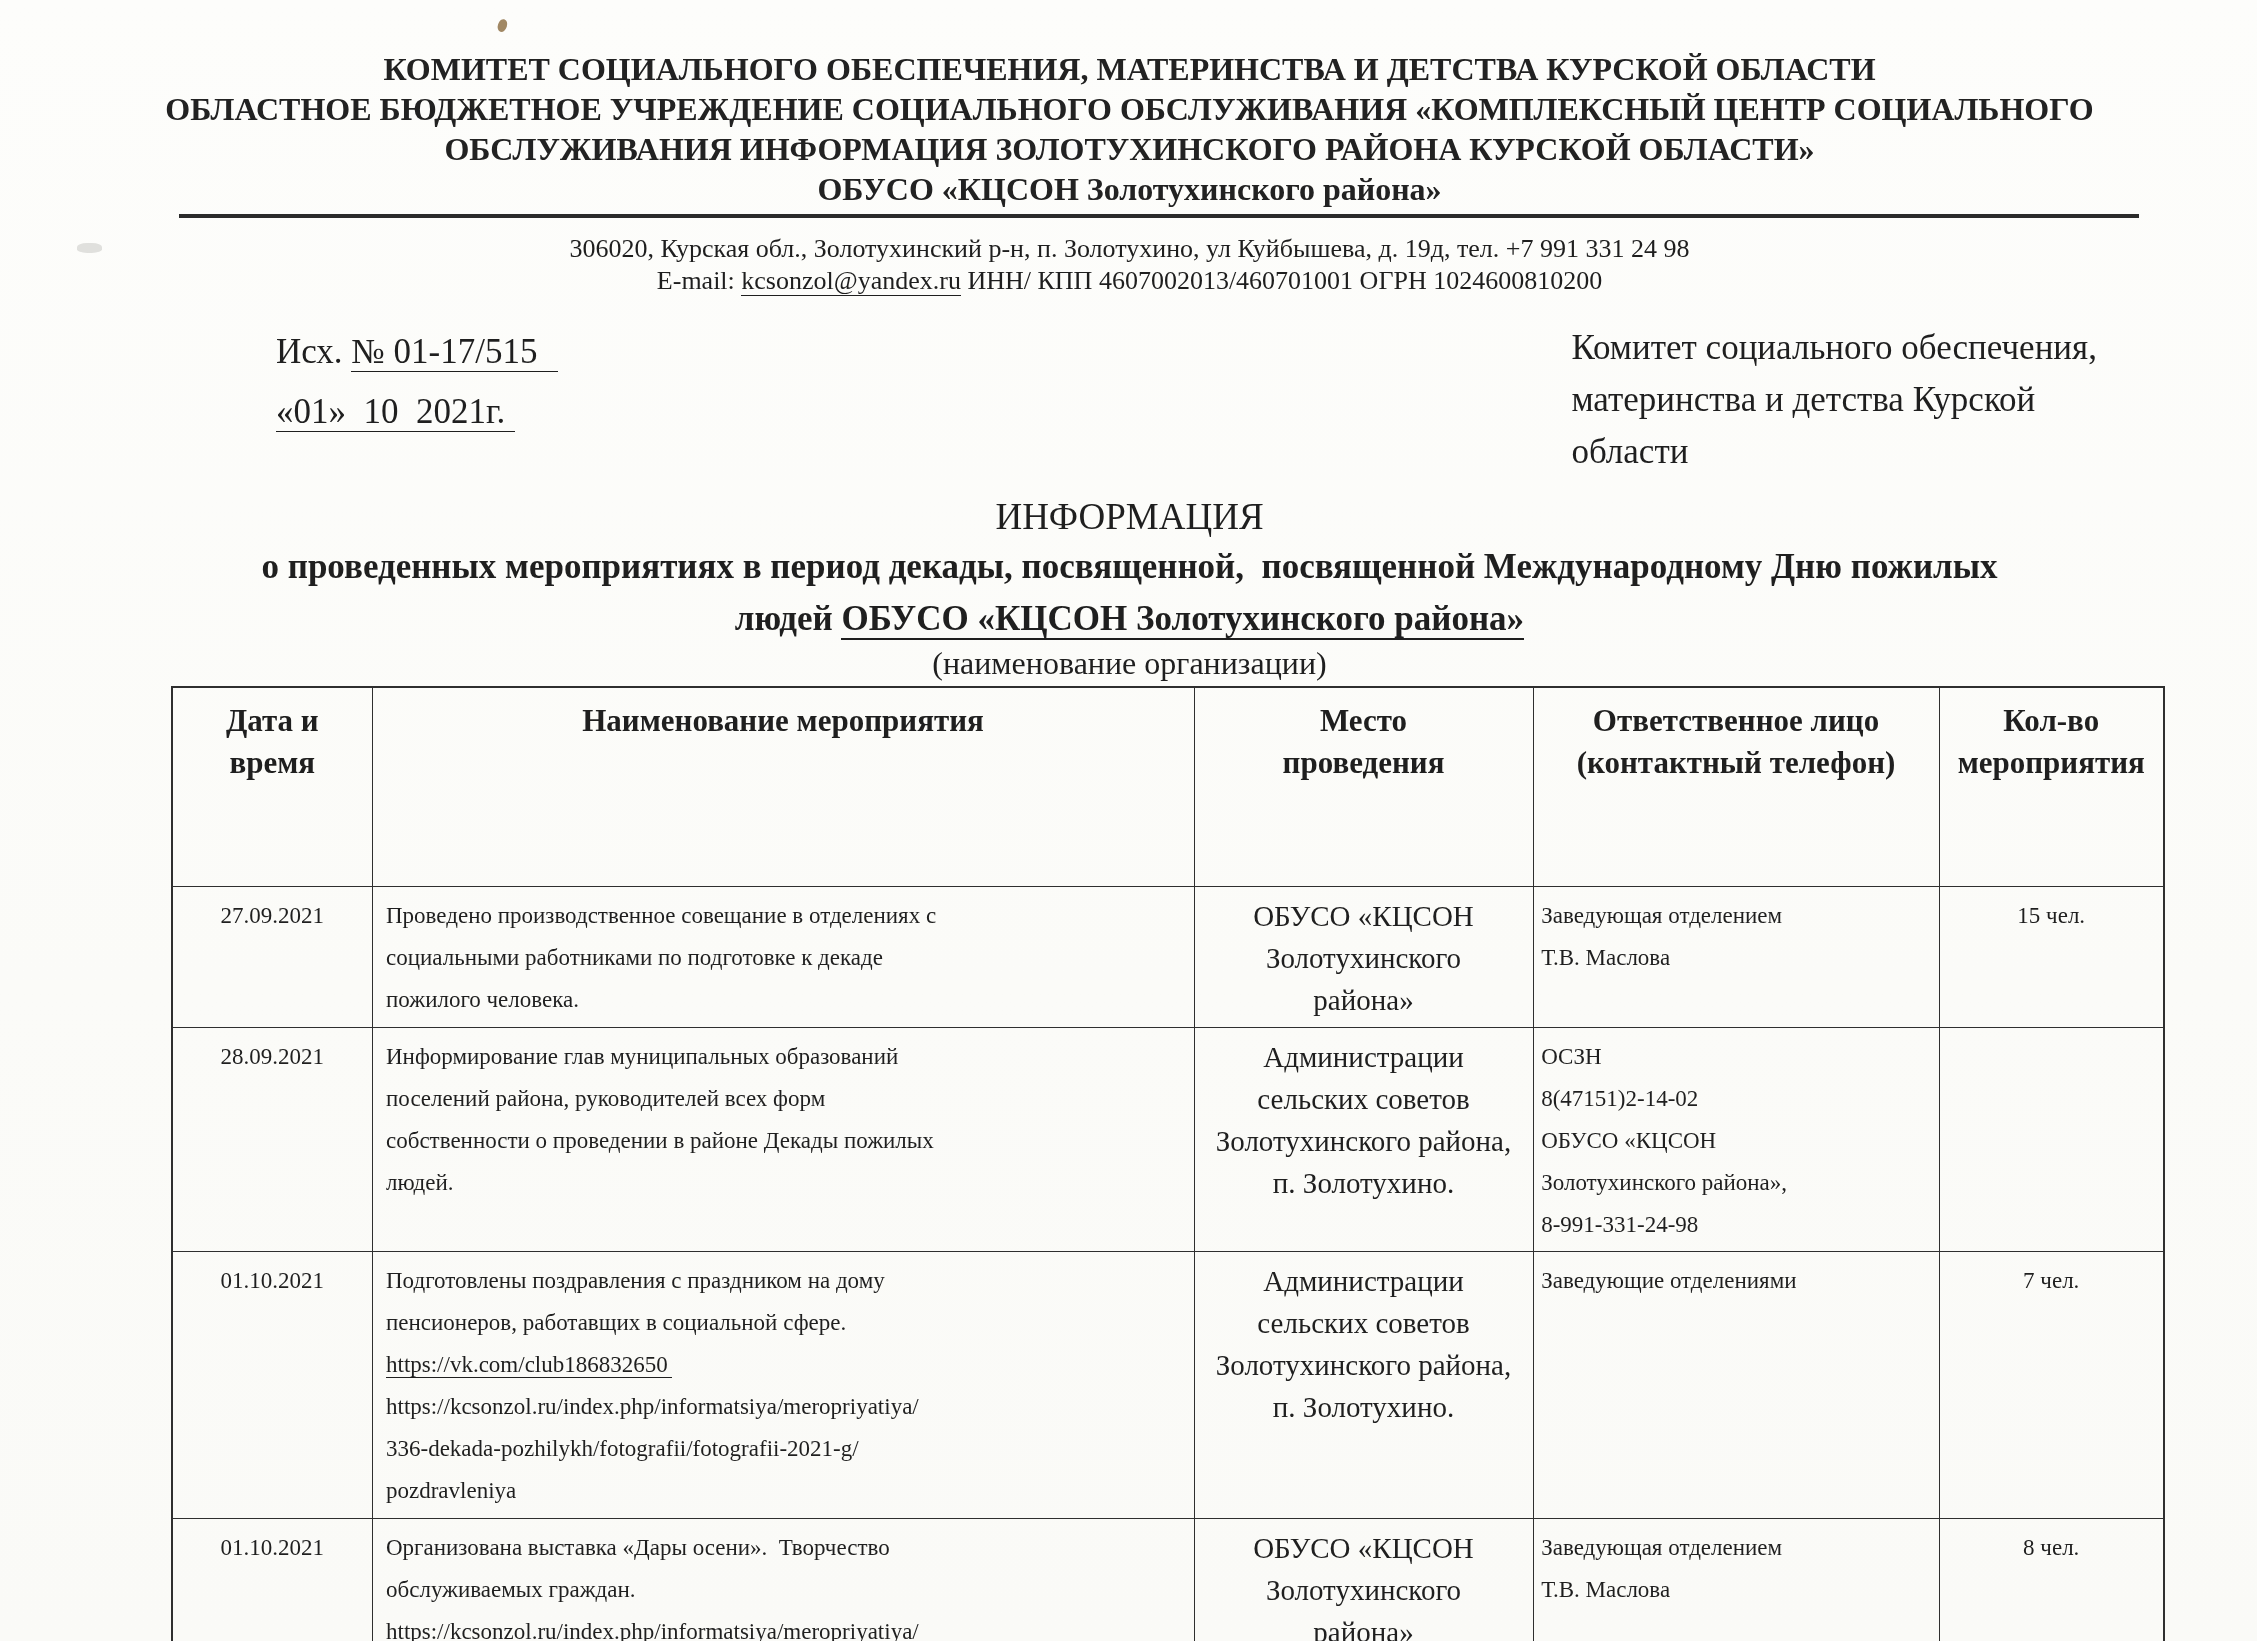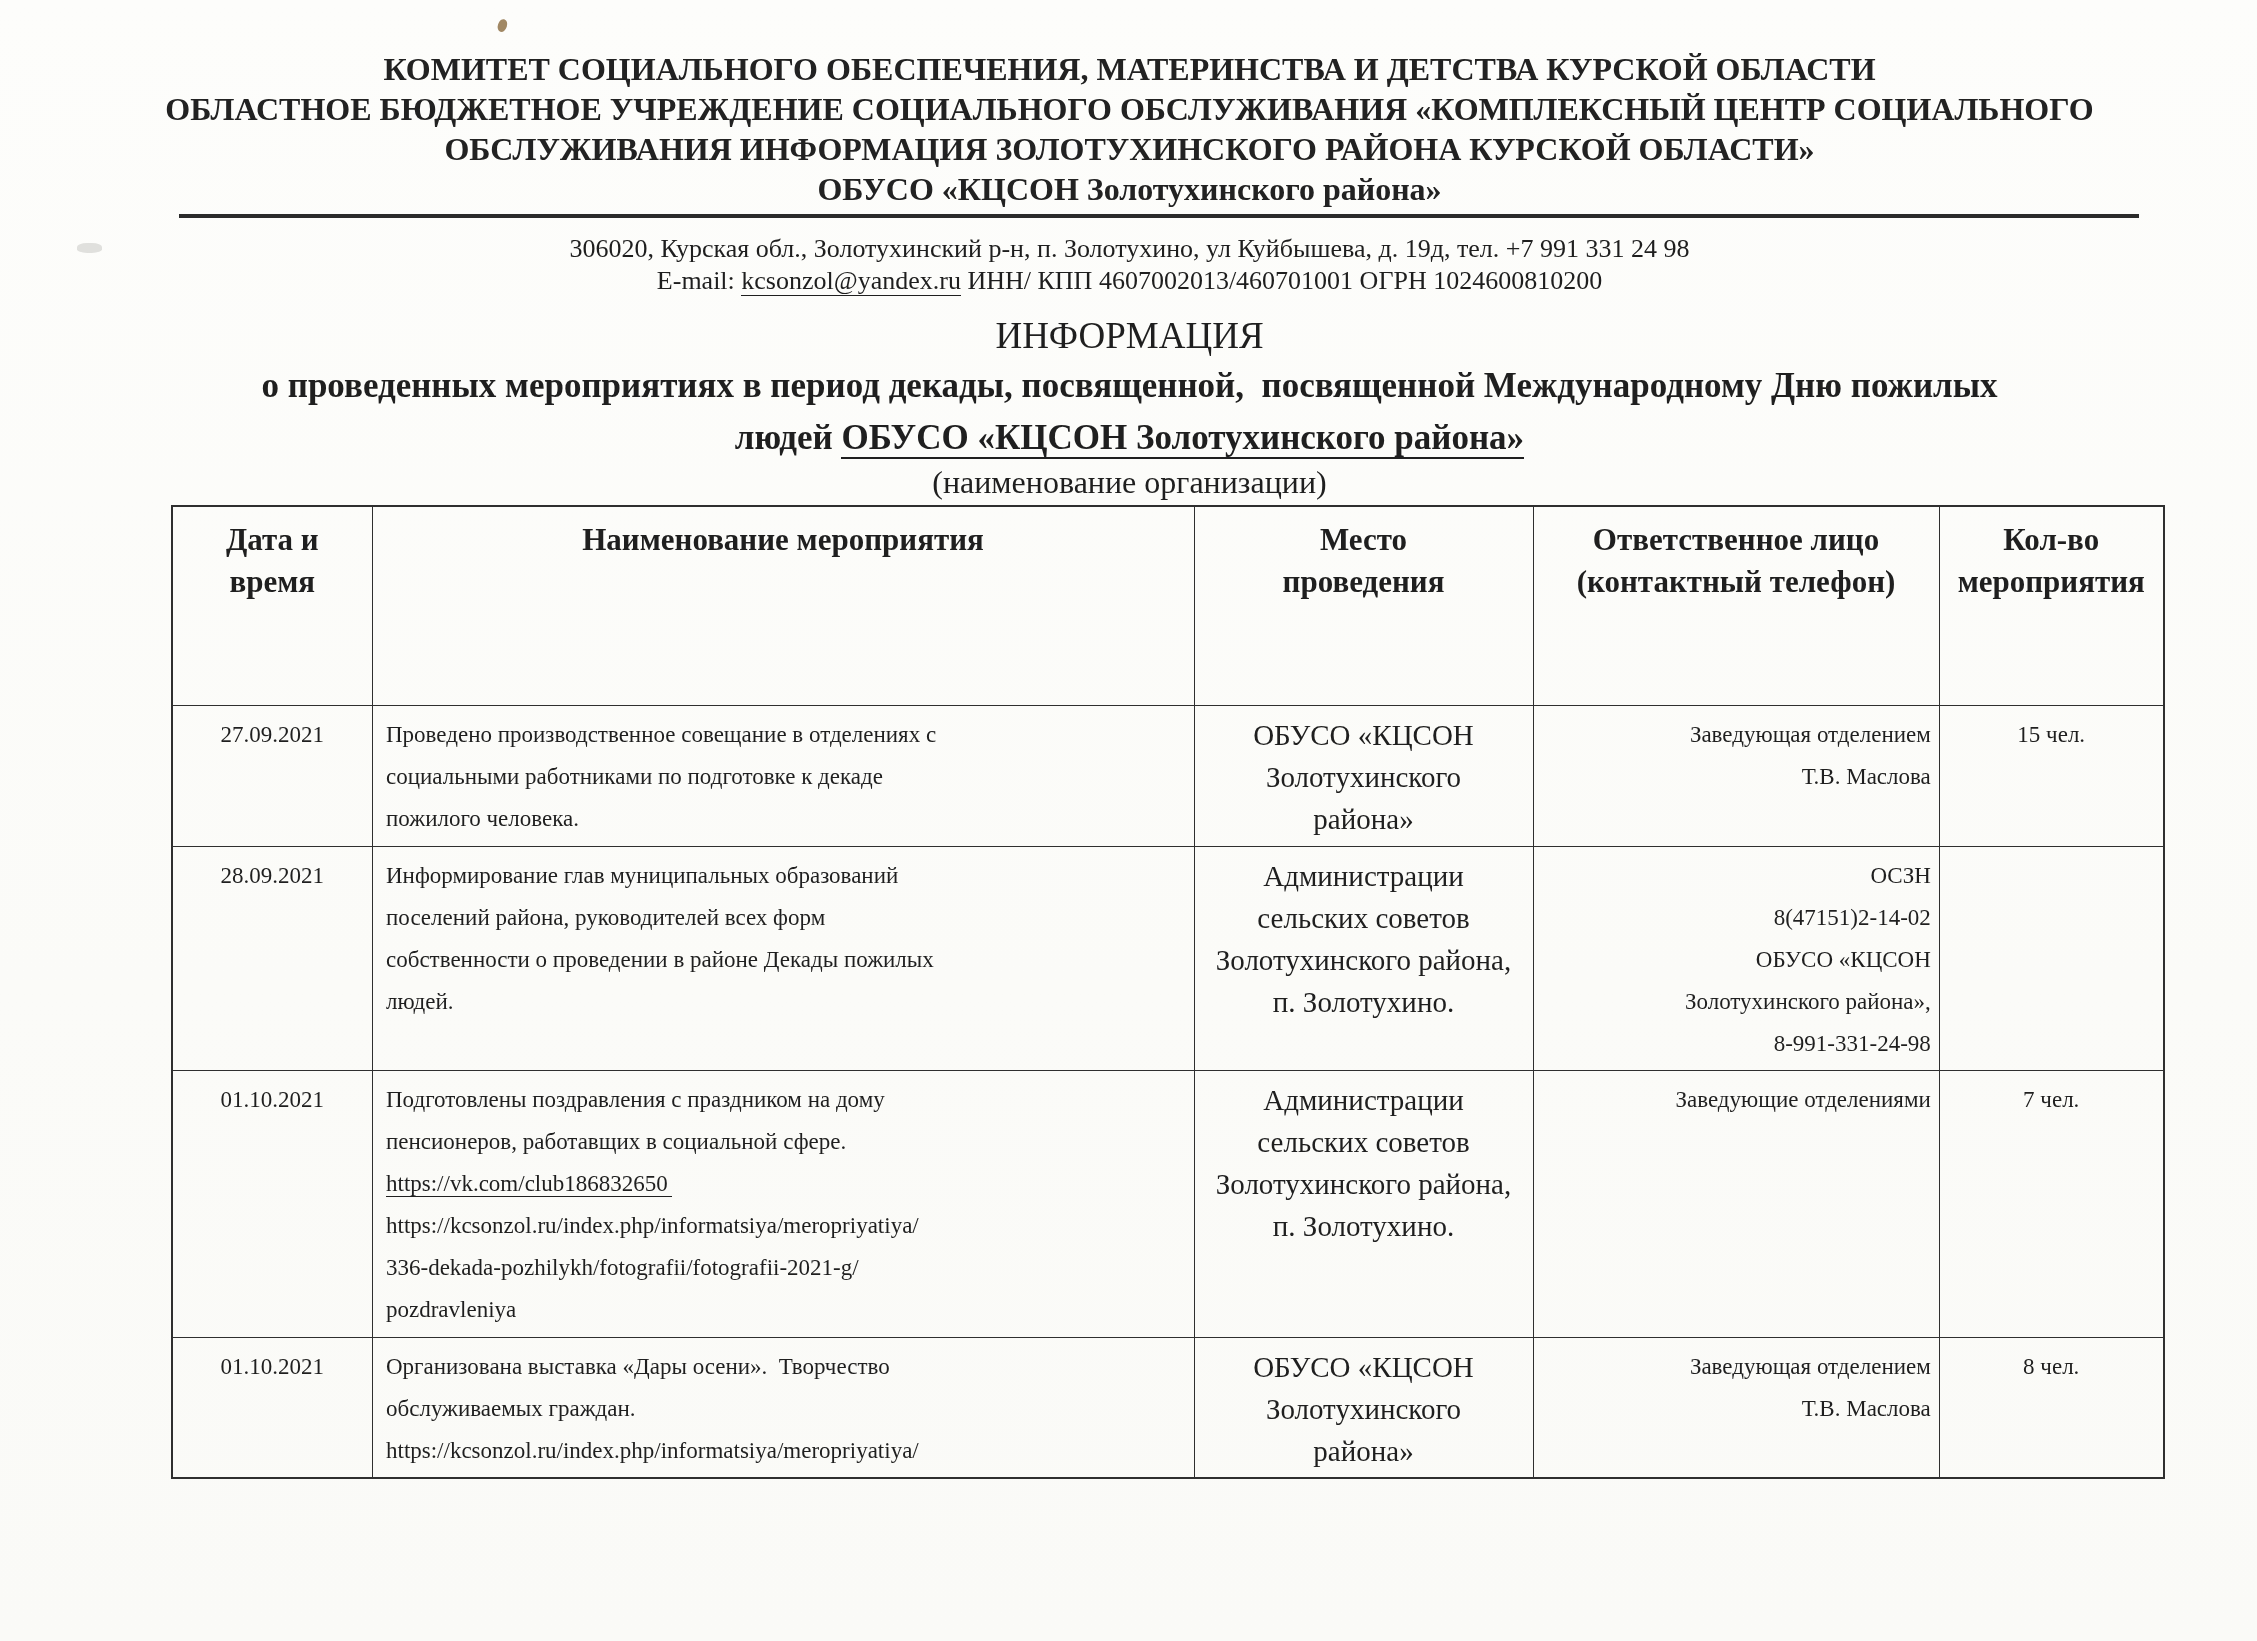--- a/index.html
+++ b/index.html
@@ -44,21 +44,21 @@
     border-collapse:collapse;border:2.9px solid #2f2f2f;}
   .doc-table th,.doc-table td{border:1.9px solid #2f2f2f;vertical-align:top;
     font-size:23px;line-height:42px;padding:7.7px 7.7px 5.8px;}
   .doc-table th{font-size:31px;font-weight:bold;text-align:center;white-space:pre-line;padding-top:11.6px;}
   .hrow{height:200px;}
   .row-0{height:140px;} .row-1{height:188px;} .row-2{height:224px;} .row-3{height:113px;}
   td.c-date{text-align:center;white-space:pre-line;}
   td.c-activity{text-align:left;padding-left:13.5px;padding-right:5.8px;}
   td.c-activity .pre{white-space:pre-line;}
   td.c-location{text-align:center;white-space:pre-line;font-size:29px;padding-left:3.9px;padding-right:3.9px;}
-  td.c-resp{text-align:right;white-space:pre-line;}
+  td.c-resp{text-align:left;white-space:pre-line;}
   td.c-num{text-align:center;white-space:pre-line;}
   .link-u{border-bottom:1.9px solid #1f1f1f;padding-right:3.9px;}
 </style>
 </head>
 <body>
 
 <div class="page">
   <span class="speck speck-brown"></span>
   <span class="speck speck-gray"></span>
 
@@ -71,20 +71,29 @@
       <div>ОБУСО «КЦСОН Золотухинского района»</div>
     </div>
 
     <div class="rule"></div>
 
     <div class="address">
       <div>306020, Курская обл., Золотухинский р-н, п. Золотухино, ул Куйбышева, д. 19д, тел. +7 991 331 24 98</div>
       <div><span>E-mail: </span><span class="u">kcsonzol@yandex.ru</span><span>&nbsp;ИНН/ КПП 4607002013/460701001 ОГРН 1024600810200</span></div>
     </div>
 
+    <div class="ref-row">
+      <div class="ref-block">
+        <div class="ref-line"><span>Исх. </span><span class="u">№ 01-17/515</span></div>
+        <div class="date-line"><span class="u">«01»&nbsp;&nbsp;10&nbsp;&nbsp;2021г.</span></div>
+      </div>
+      <div class="addressee">Комитет социального обеспечения,
+материнства и детства Курской
+области</div>
+    </div>
 
     <div class="title-block">
       <div class="title-heading">ИНФОРМАЦИЯ</div>
       <div class="title-sub">о проведенных мероприятиях в период декады, посвященной,&nbsp; посвященной Международному Дню пожилых</div>
       <div class="title-sub"><span>людей </span><span class="org">ОБУСО «КЦСОН Золотухинского района»</span></div>
       <div class="org-caption">(наименование организации)</div>
     </div>
 
     <table class="doc-table">
       <colgroup>

